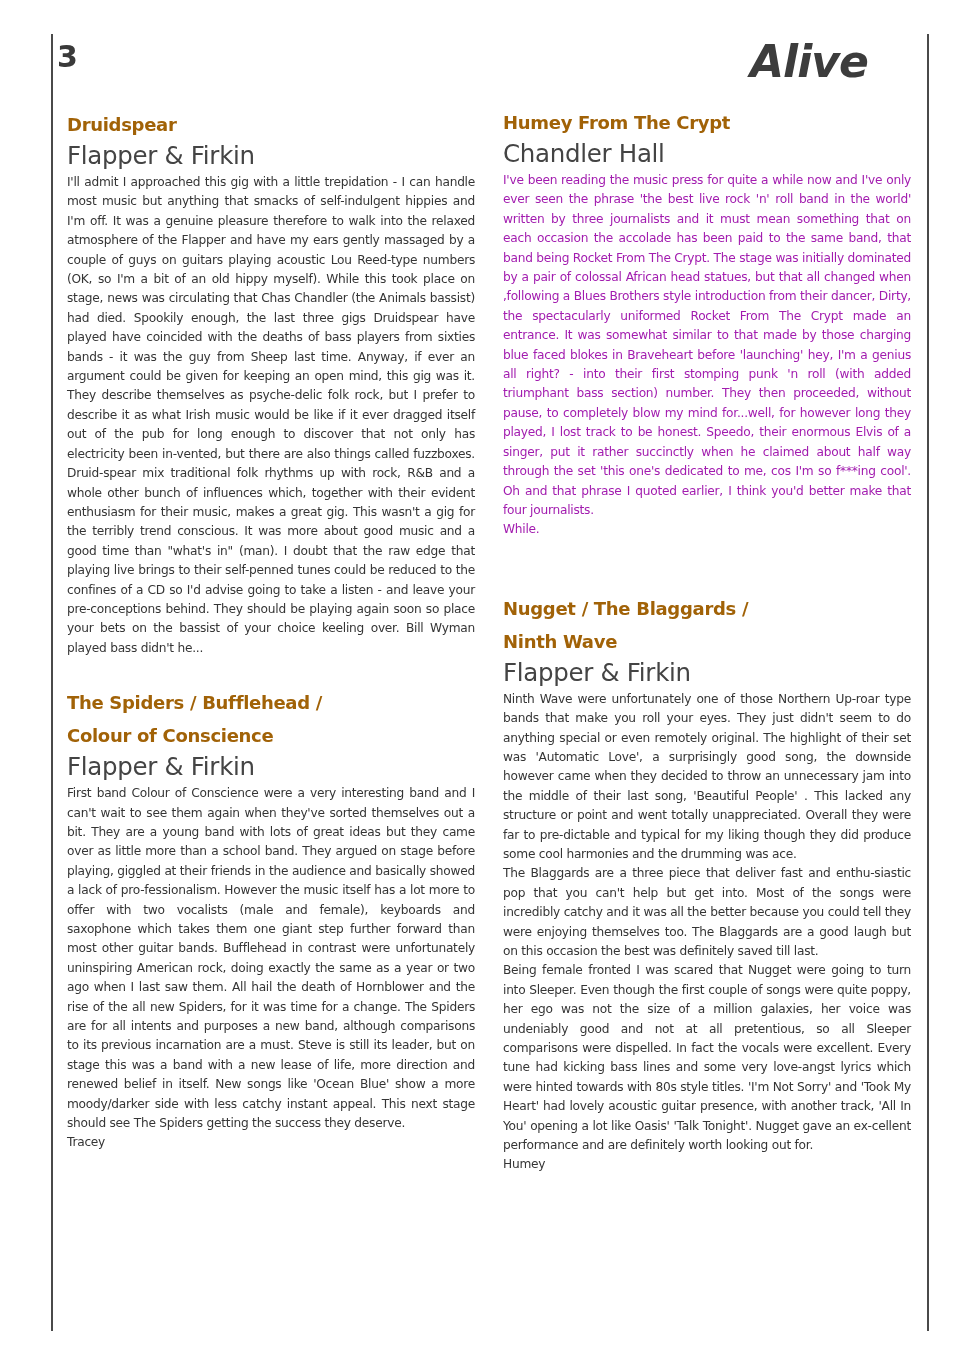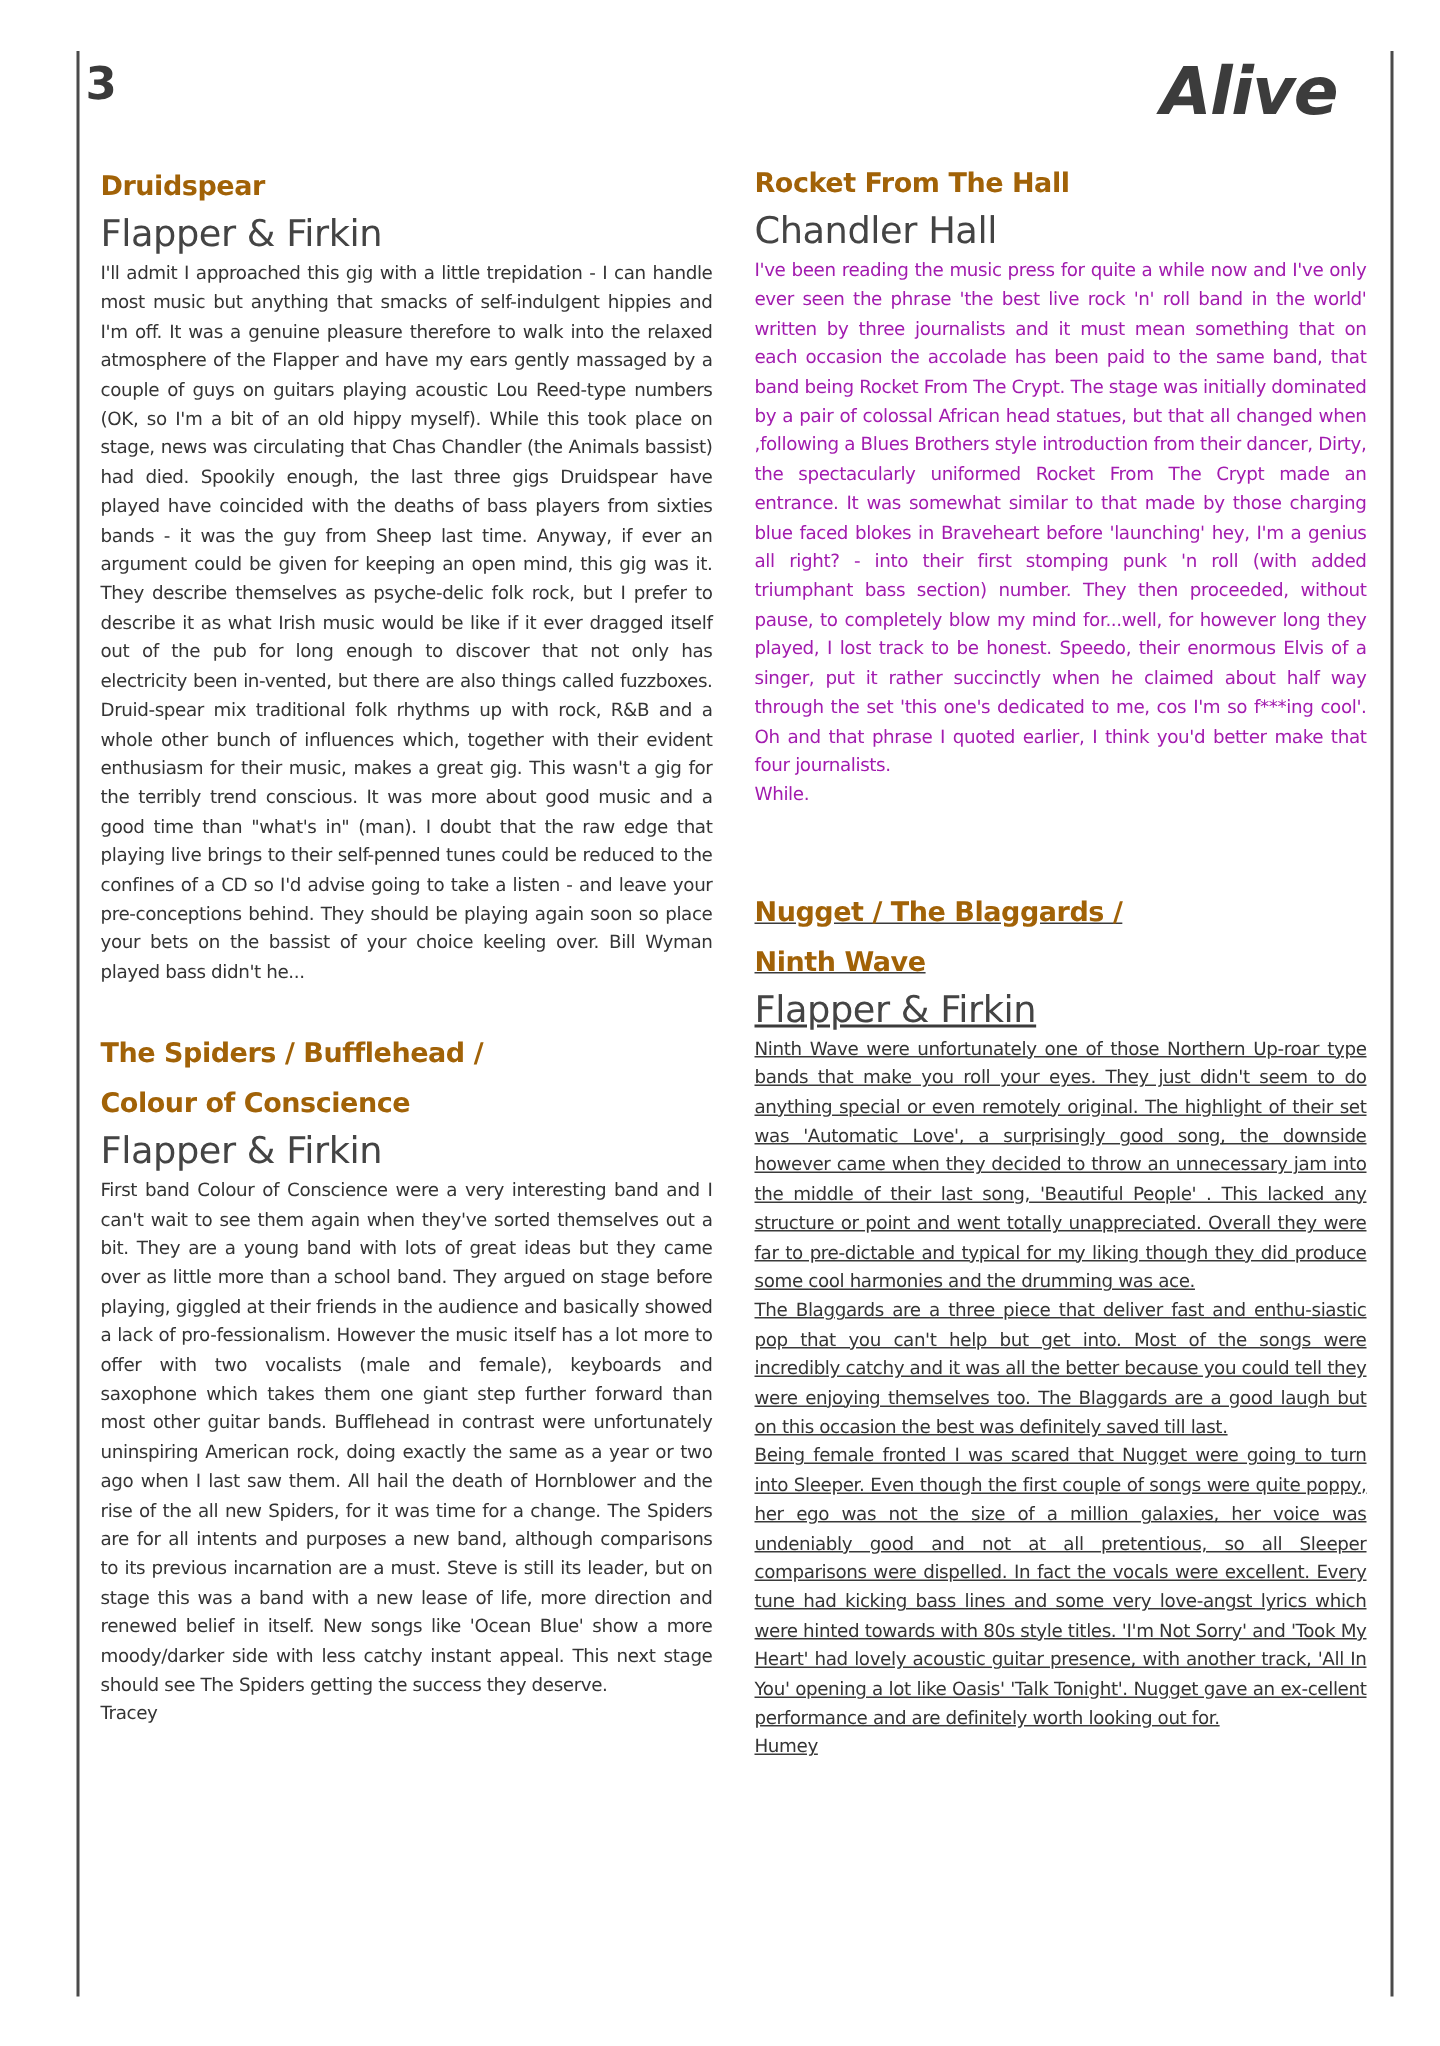--- a/index.html
+++ b/index.html
@@ -1,32 +1,32 @@
 <!DOCTYPE html>
 <html><head>
 <meta charset="utf-8">
 <style>
   html, body { margin: 0; padding: 0; background: #ffffff; }
   body { width: 960px; height: 1364px; position: relative; overflow: hidden; color: #3a3a3a; font-family: "DejaVu Sans", sans-serif; }
   .rule-left { position: absolute; left: 51px; top: 34px; width: 2px; height: 1297px; background: #4a4a4a; }
   .rule-right { position: absolute; left: 927px; top: 34px; width: 2px; height: 1297px; background: #4a4a4a; }
   .page-num { position: absolute; left: 57px; top: 42px; font-family: "DejaVu Sans", sans-serif; font-weight: 900; font-size: 30px; color: #3a3a3a; line-height: 1; letter-spacing: -1px; }
-  .masthead { position: absolute; left: 750px; top: 40px; width: 165px; text-align: center; font-family: "DejaVu Sans", sans-serif; font-weight: 900; font-style: italic; font-size: 44px; color: #3c3c3c; line-height: 1; letter-spacing: -1px; }
+  .masthead { position: absolute; left: 750px; top: 40px; width: 165px; text-align: left; font-family: "DejaVu Sans", sans-serif; font-weight: 900; font-style: italic; font-size: 44px; color: #3c3c3c; line-height: 1; letter-spacing: -1px; }
   .col { position: absolute; width: 408px; }
   .col-left { left: 67px; top: 108px; }
   .col-right { left: 503px; top: 106px; }
   .article { margin: 0; }
   .band { font-family: "DejaVu Sans", sans-serif; font-weight: bold; font-size: 18px; line-height: 33px; color: #a16207; margin: 0; letter-spacing: -0.3px; }
   .venue { font-family: "DejaVu Sans", sans-serif; font-weight: normal; font-size: 24.5px; line-height: 30px; color: #444; margin: 0 0 2px 0; letter-spacing: -0.3px; }
   .body-text { font-family: "DejaVu Sans", sans-serif; font-size: 12.2px; line-height: 19.4px; text-align: justify; color: #353535; margin: 0; letter-spacing: -0.25px; }
   .body-text p { margin: 0; }
   .author { font-family: "DejaVu Sans", sans-serif; font-size: 12.2px; line-height: 19.4px; color: #353535; margin: 0; letter-spacing: -0.25px; }
   .right-body { color: #a21caf; }
   .art-spiders { margin-top: 28px; }
-  .art-nugget { margin-top: 52px; text-decoration: underline; }
+  .art-nugget { margin-top: 52px; }
 </style>
 </head>
 <body>
 
 <div class="rule-left"></div>
 <div class="rule-right"></div>
 
 <div class="page-num">3</div>
 <div class="masthead">Alive</div>
 
@@ -45,21 +45,21 @@
     <div class="venue">Flapper &amp; Firkin</div>
     <div class="body-text">
       <p>First band Colour of Conscience were a very interesting band and I can't wait to see them again when they've sorted themselves out a bit.  They are a young band with lots of great ideas but they came over as little more than a school band. They argued on stage before playing, giggled at their friends in the audience and basically showed a lack of pro-fessionalism.  However the music itself has a lot more to offer with two vocalists (male and female), keyboards and saxophone which takes them one giant step further forward than most other guitar bands. Bufflehead in contrast were unfortunately uninspiring American rock, doing exactly the same as a year or two ago when I last saw them. All hail the death of Hornblower and the rise of the all new Spiders, for it was time for a change. The Spiders are for all intents and purposes a new band, although comparisons to its previous incarnation are a must. Steve is still its leader, but on stage this was a band with a new lease of life, more direction and renewed belief in itself. New songs like 'Ocean Blue' show a more moody/darker side with less catchy instant appeal. This next stage should see The Spiders getting the success they deserve.</p>
     </div>
     <div class="author">Tracey</div>
   </div>
 </div>
 
 <div class="col col-right">
   <div class="article">
-    <h2 class="band">Rocket From The Hall</h2>
+    <h2 class="band">Humey From The Crypt</h2>
     <div class="venue">Chandler Hall</div>
     <div class="body-text right-body">
       <p>I've been reading the music press for quite a while now and I've only ever seen the phrase 'the best live rock 'n' roll band in the world' written by three journalists and it must mean something that on each occasion the accolade has been paid to the same band, that band being Rocket From The Crypt. The stage was initially dominated by a pair of colossal African head statues, but that all changed when ,following a Blues Brothers style introduction from their dancer, Dirty, the spectacularly uniformed Rocket From The Crypt made an entrance. It was somewhat similar to that made by those charging blue faced blokes in Braveheart before 'launching' hey, I'm a genius all right? - into their first stomping punk 'n roll (with added triumphant bass section) number. They then proceeded, without pause, to completely blow my mind for...well, for however long they played, I lost track to be honest. Speedo, their enormous Elvis of a singer, put it rather succinctly when he claimed about half way through the set 'this one's dedicated to me, cos I'm so f***ing cool'. Oh and that phrase I quoted earlier, I think you'd better make that four journalists.</p>
     </div>
     <div class="author right-body">While.</div>
   </div>
 
   <div class="article art-nugget">
     <h2 class="band">Nugget / The Blaggards /</h2>
     <h2 class="band">Ninth Wave</h2>

